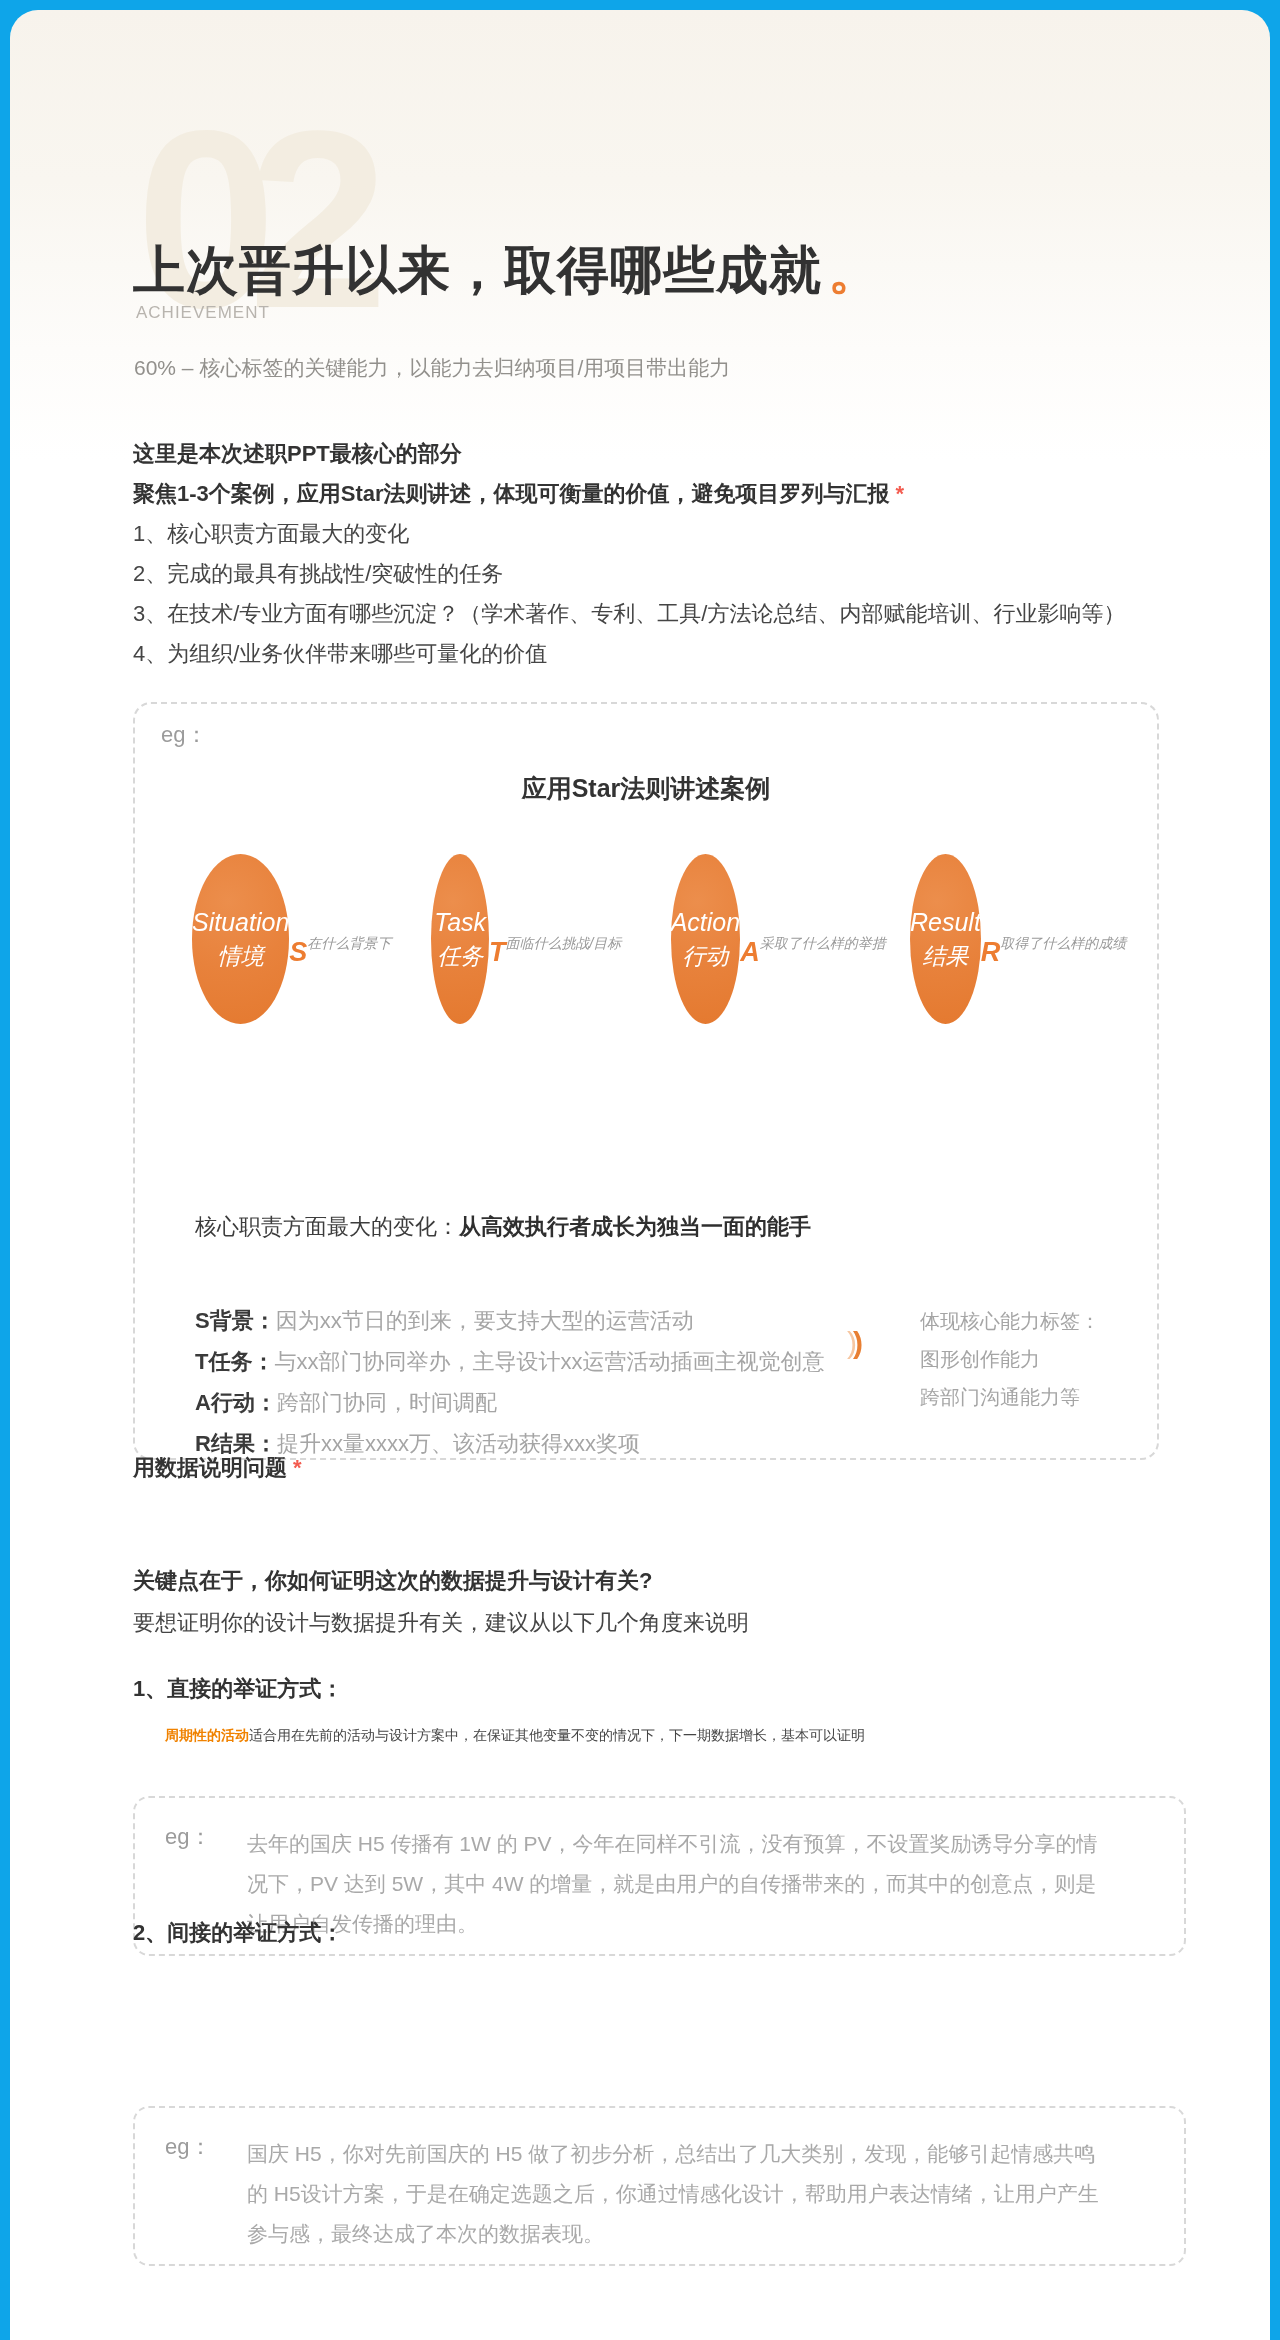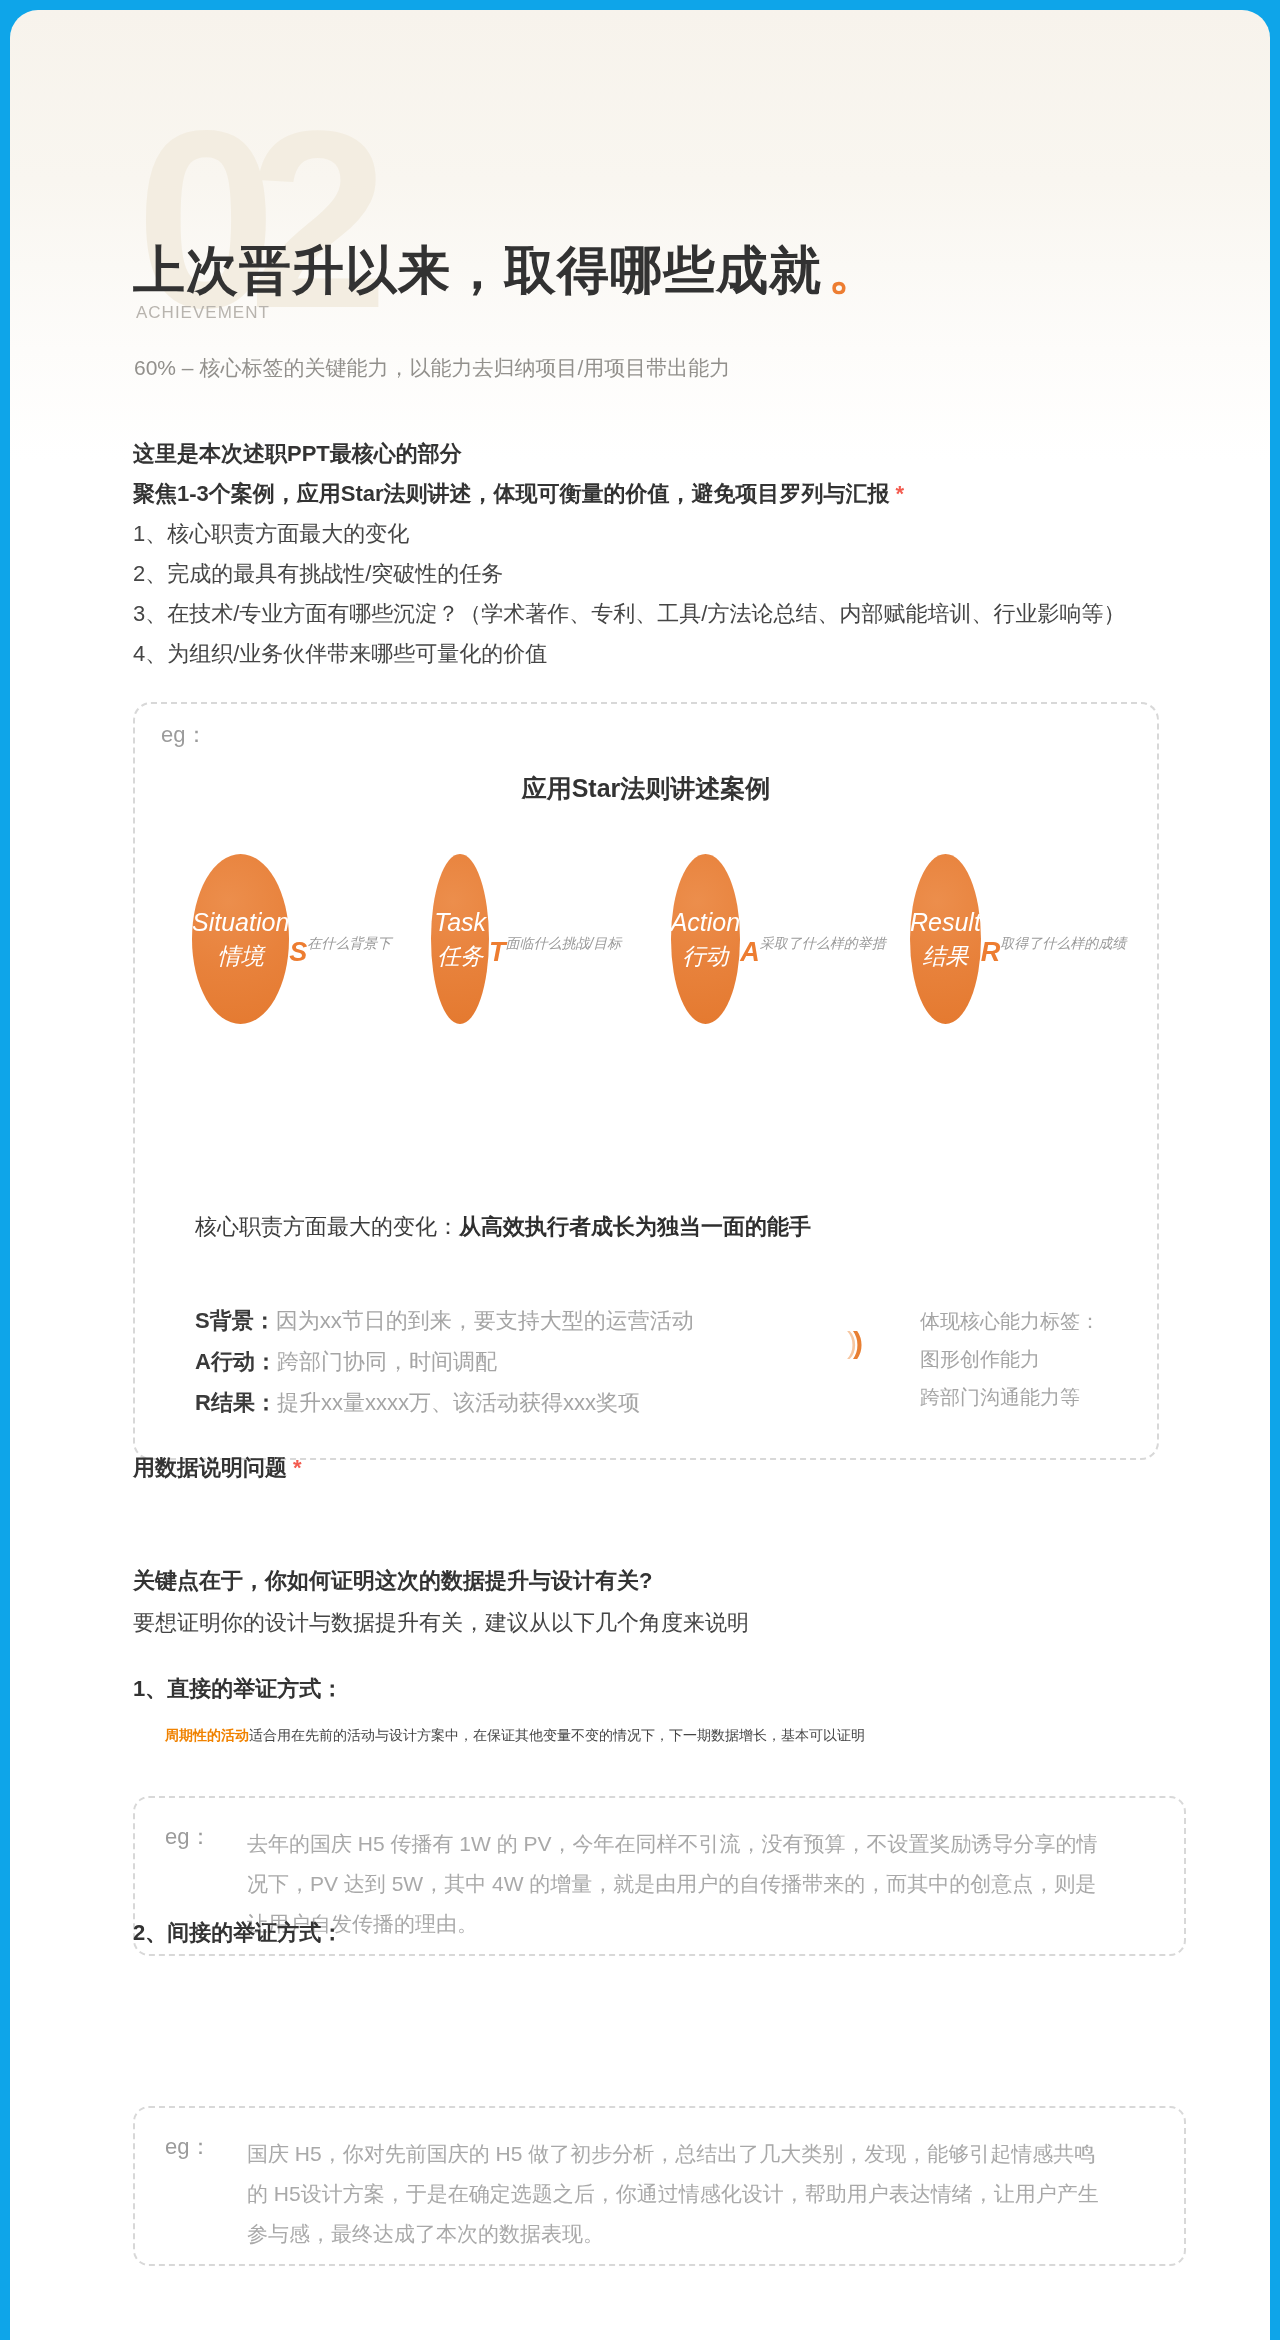--- a/index.html
+++ b/index.html
@@ -130,20 +130,21 @@
           </div>
           <div class="circle-letter">R</div>
           <div class="circle-caption">取得了什么样的成绩</div>
         </div>
       </div>
 
       <div class="case-block">
         <div class="case-title"><span class="case-title-label">核心职责方面最大的变化：</span><span class="case-title-value">从高效执行者成长为独当一面的能手</span></div>
         <div class="case-rows">
           <div class="case-row"><span class="case-label">S背景：</span><span class="case-value">因为xx节日的到来，要支持大型的运营活动</span></div>
+          <div class="case-row"><span class="case-label">T任务：</span><span class="case-value">与xx部门协同举办，主导设计xx运营活动插画主视觉创意</span></div>
           <div class="case-row"><span class="case-label">A行动：</span><span class="case-value">跨部门协同，时间调配</span></div>
           <div class="case-row"><span class="case-label">R结果：</span><span class="case-value">提升xx量xxxx万、该活动获得xxx奖项</span></div>
         </div>
       </div>
 
       <div class="bracket"><span class="b-light">)</span><span class="b-dark">)</span></div>
 
       <div class="tags-col">
         <div class="tag-line">体现核心能力标签：</div>
         <div class="tag-line">图形创作能力</div>

